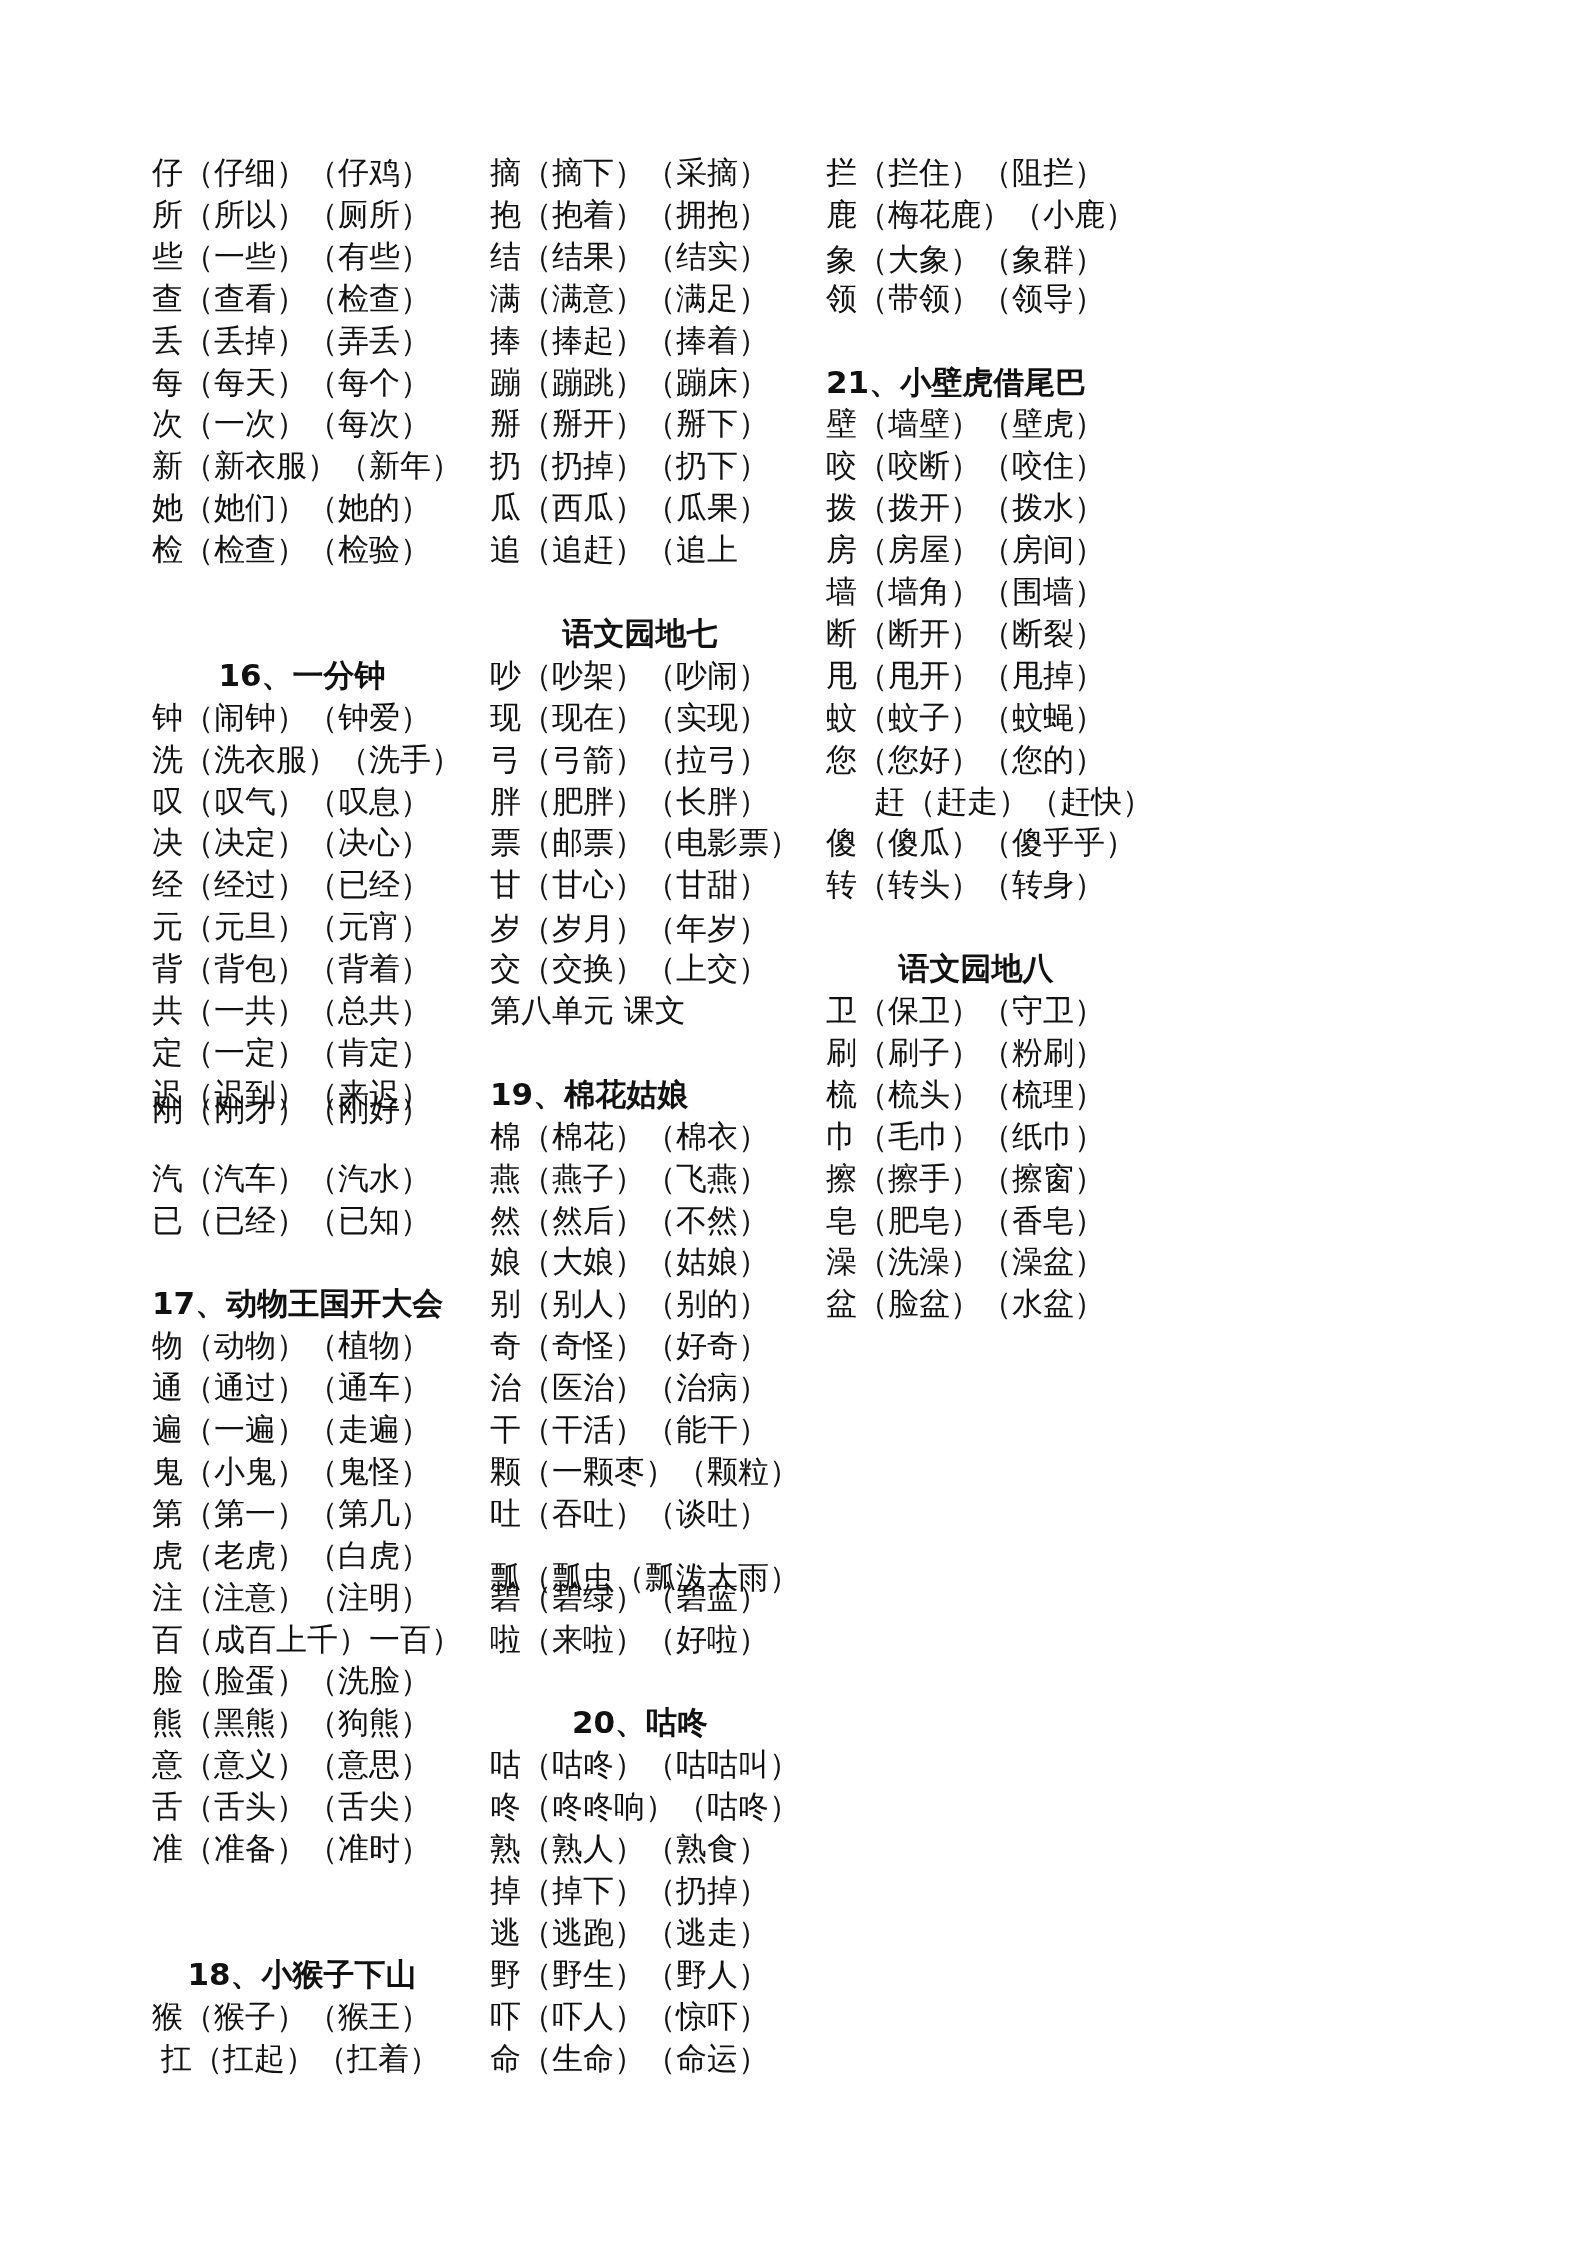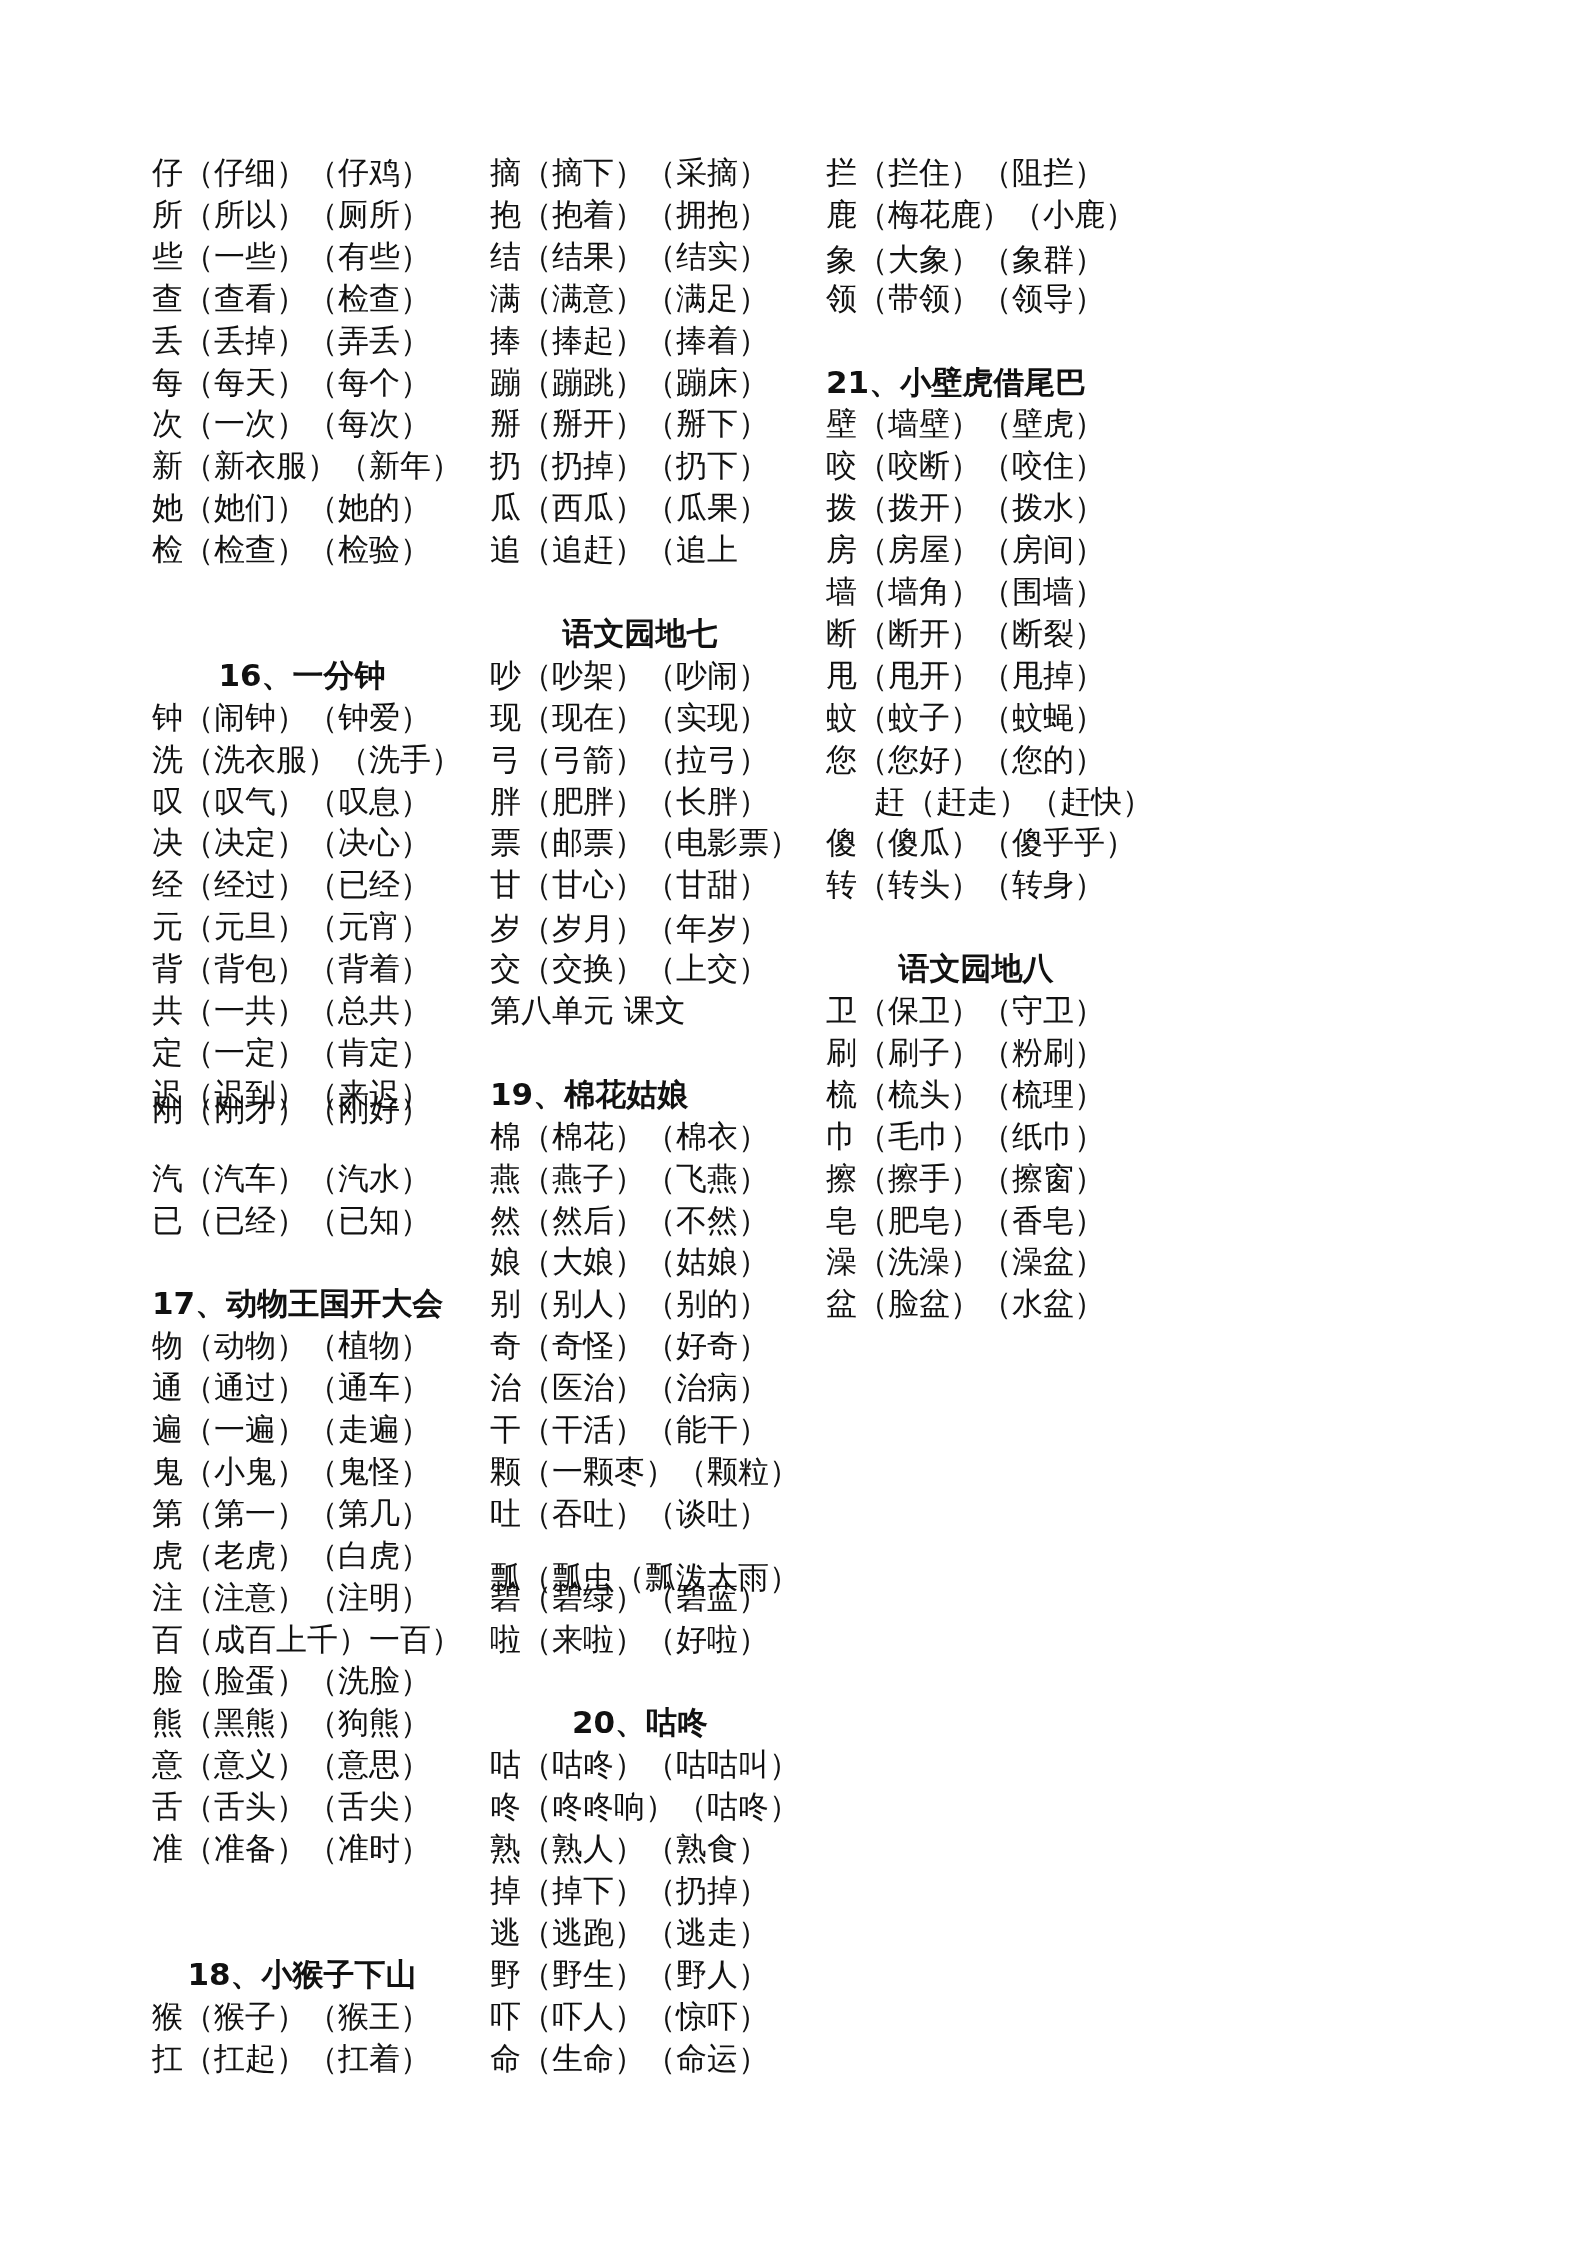--- a/index.html
+++ b/index.html
@@ -53,21 +53,21 @@
       <div class="line" style="top: 1382.7px;">虎（老虎）（白虎）</div>
       <div class="line" style="top: 1424.6px; text-align: right;">注（注意）（注明）</div>
       <div class="line" style="top: 1466.5px;">百（成百上千）一百）</div>
       <div class="line" style="top: 1508.4px;">脸（脸蛋）（洗脸）</div>
       <div class="line" style="top: 1550.3px;">熊（黑熊）（狗熊）</div>
       <div class="line" style="top: 1592.2px;">意（意义）（意思）</div>
       <div class="line" style="top: 1634.1px;">舌（舌头）（舌尖）</div>
       <div class="line" style="top: 1676px;">准（准备）（准时）</div>
       <div class="line heading centered" style="top: 1801.7px;">18、小猴子下山</div>
       <div class="line" style="top: 1843.6px;">猴（猴子）（猴王）</div>
-      <div class="line" style="top: 1885.5px;">扛（扛起）（扛着）</div>
+      <div class="line" style="top: 1885.5px; margin-left: 9px;">扛（扛起）（扛着）</div>
     </div>
   <div class="col col-2">
       <div class="line" style="top: 0px;">摘（摘下）（采摘）</div>
       <div class="line" style="top: 41.9px;">抱（抱着）（拥抱）</div>
       <div class="line" style="top: 83.8px;">结（结果）（结实）</div>
       <div class="line" style="top: 125.7px;">满（满意）（满足）</div>
       <div class="line" style="top: 167.6px;">捧（捧起）（捧着）</div>
       <div class="line" style="top: 209.5px;">蹦（蹦跳）（蹦床）</div>
       <div class="line" style="top: 251.4px;">掰（掰开）（掰下）</div>
       <div class="line" style="top: 293.3px;">扔（扔掉）（扔下）</div>

